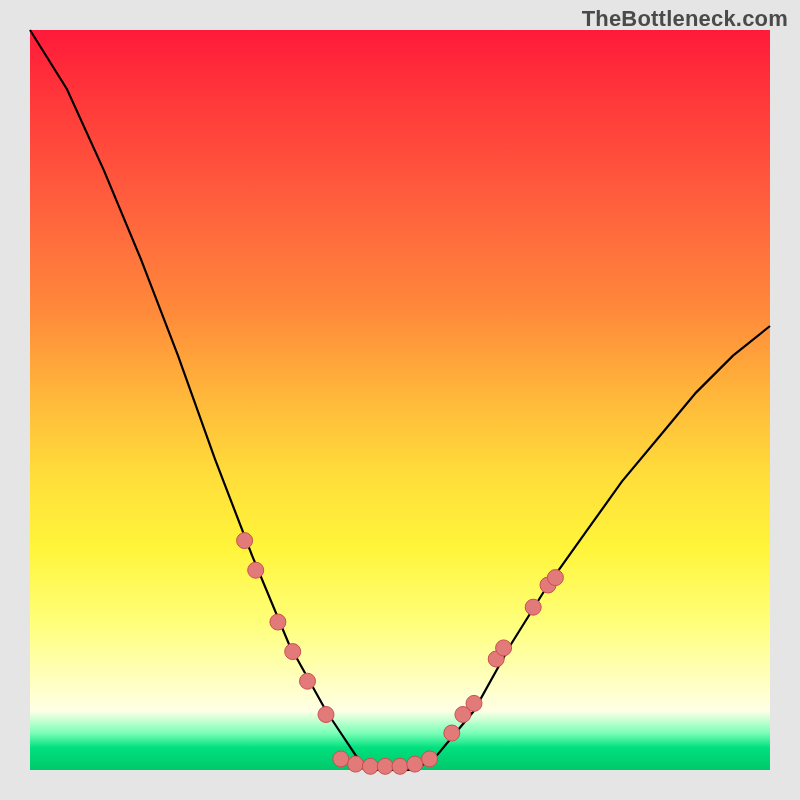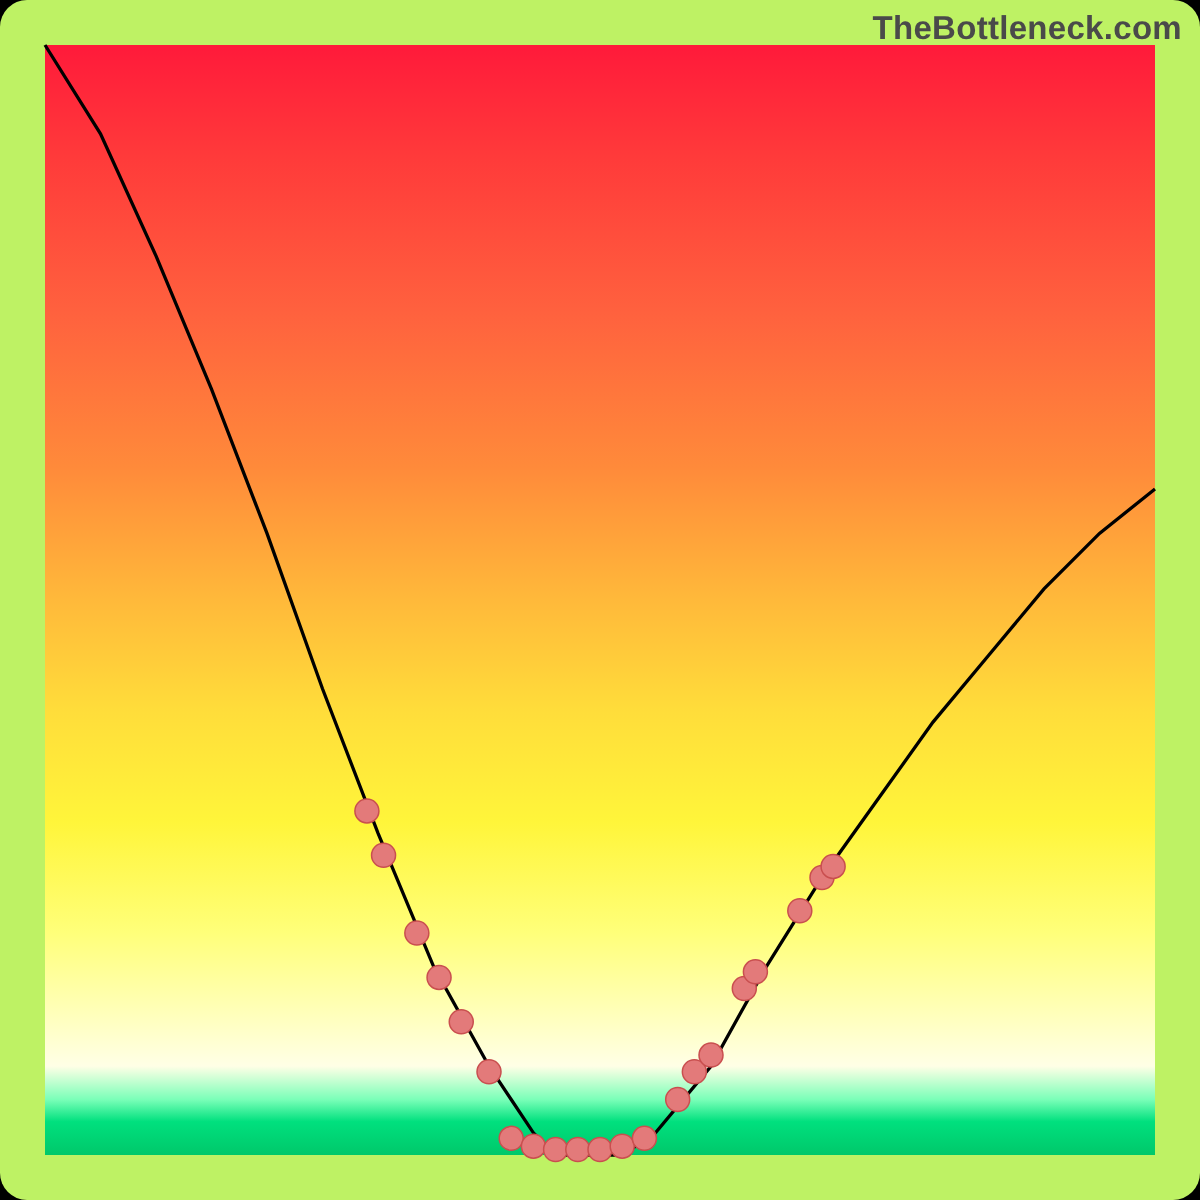--- a/index.html
+++ b/index.html
@@ -8,22 +8,21 @@
     width: 800px;
     height: 800px;
     background: #000;
     overflow: hidden;
     font-family: Arial, Helvetica, sans-serif;
   }
   .stage {
     position: relative;
     width: 800px;
     height: 800px;
-    background: #bef264;
-    border-radius: 18px;
+    background: #e5e5e5;
   }
   .plot {
     position: absolute;
     left: 30px;
     top: 30px;
     width: 740px;
     height: 740px;
     background: linear-gradient(
       to bottom,
       #ff1a3a 0%,

